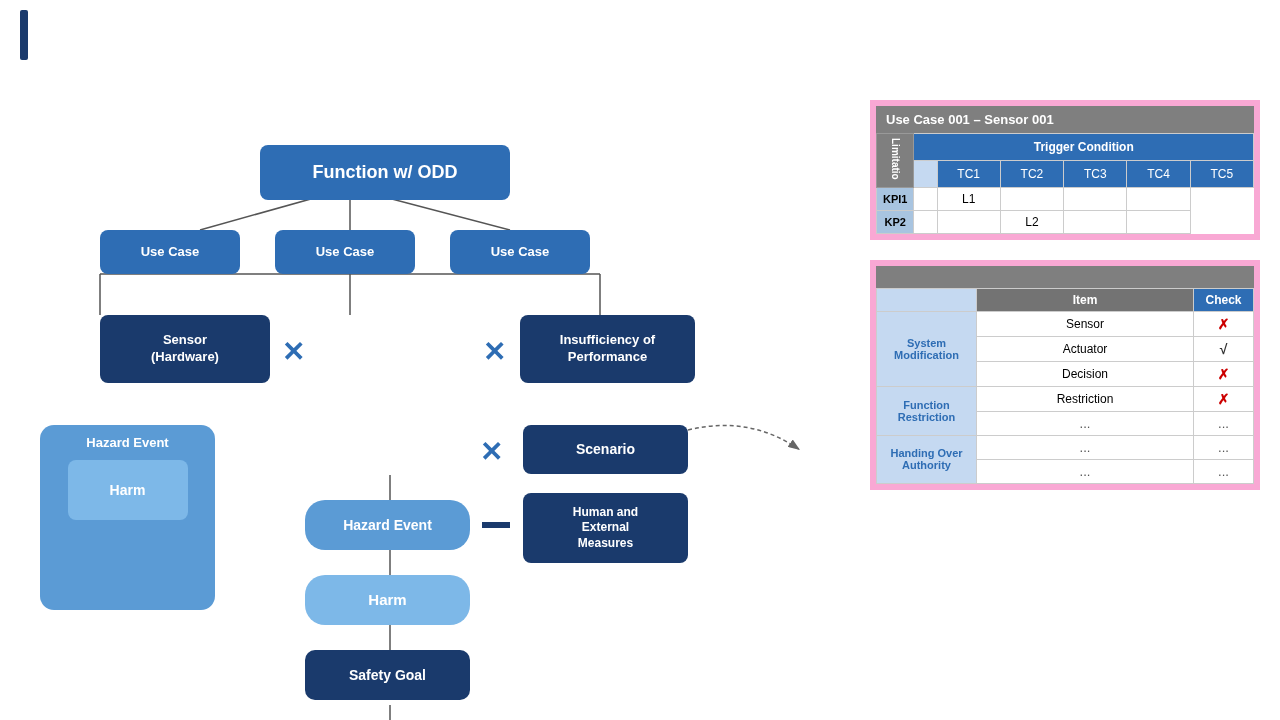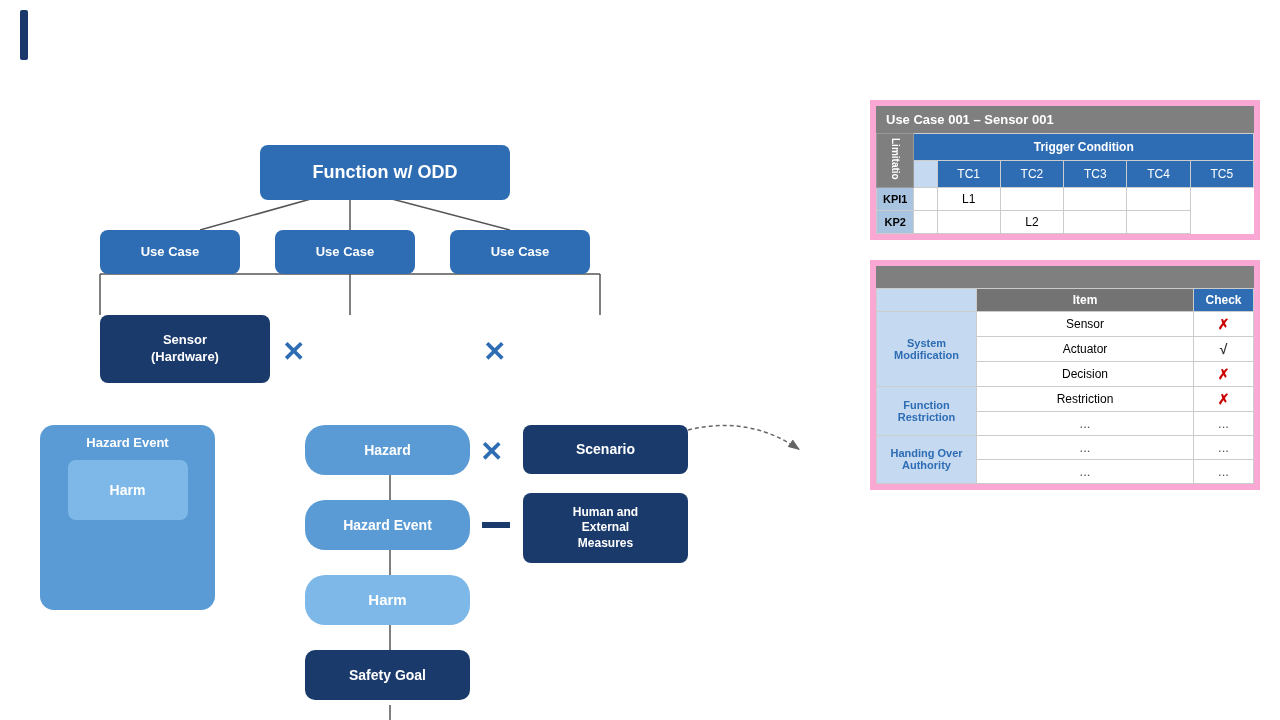--- a/index.html
+++ b/index.html
@@ -222,31 +222,31 @@
 
     <div class="box box-dark-blue" style="left:80px;top:245px;width:170px;height:68px;font-size:13px;">
       <span>Sensor<br>(Hardware)</span>
     </div>
 
     <div class="x-symbol" style="left:262px;top:265px;">✕</div>
 
 
     <div class="x-symbol" style="left:463px;top:265px;">✕</div>
 
+    <div class="box box-dark-blue" style="left:500px;top:245px;width:175px;height:68px;font-size:13px;">
+      <span>Insufficiency of<br>Performance</span>
+    </div>
 
     <div class="hazard-event-sidebar">
       <div class="hazard-event-sidebar-title">Hazard Event</div>
       <div class="harm-inner-box">
         <span>Harm</span>
       </div>
     </div>
 
-    <div class="box box-light-blue" style="left:285px;top:355px;width:165px;height:50px;font-size:14px;">
-      <span>Hazard</span>
-    </div>
 
     <div class="x-symbol" style="left:460px;top:365px;">✕</div>
 
     <div class="box box-dark-blue" style="left:503px;top:355px;width:165px;height:49px;font-size:14px;border-radius:8px;">
       <span>Scenario</span>
     </div>
 
     <div class="box box-light-blue" style="left:285px;top:430px;width:165px;height:50px;font-size:14px;">
       <span>Hazard Event</span>
     </div>

